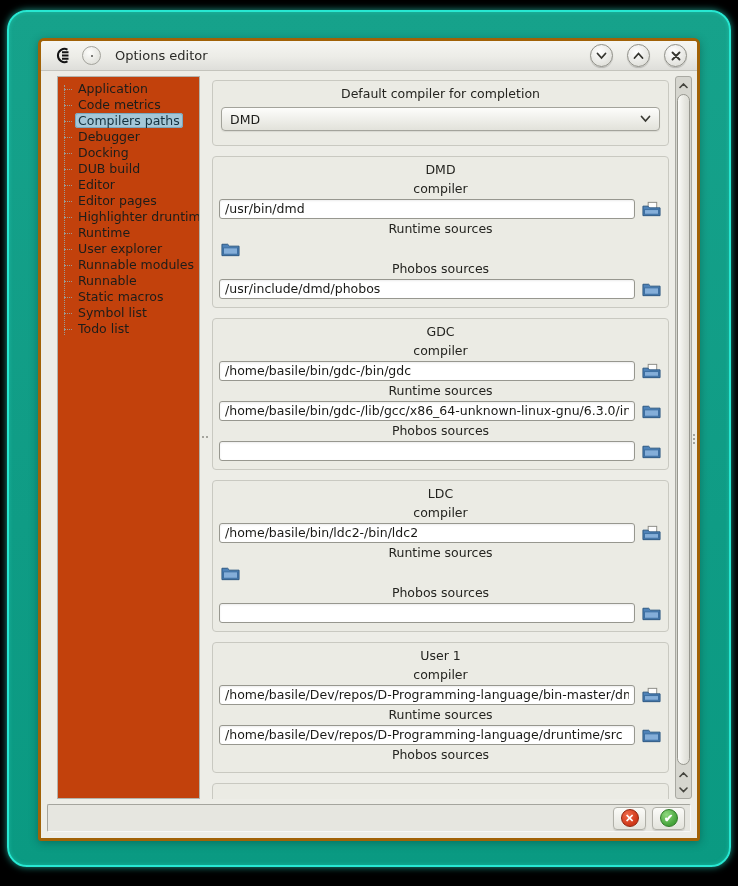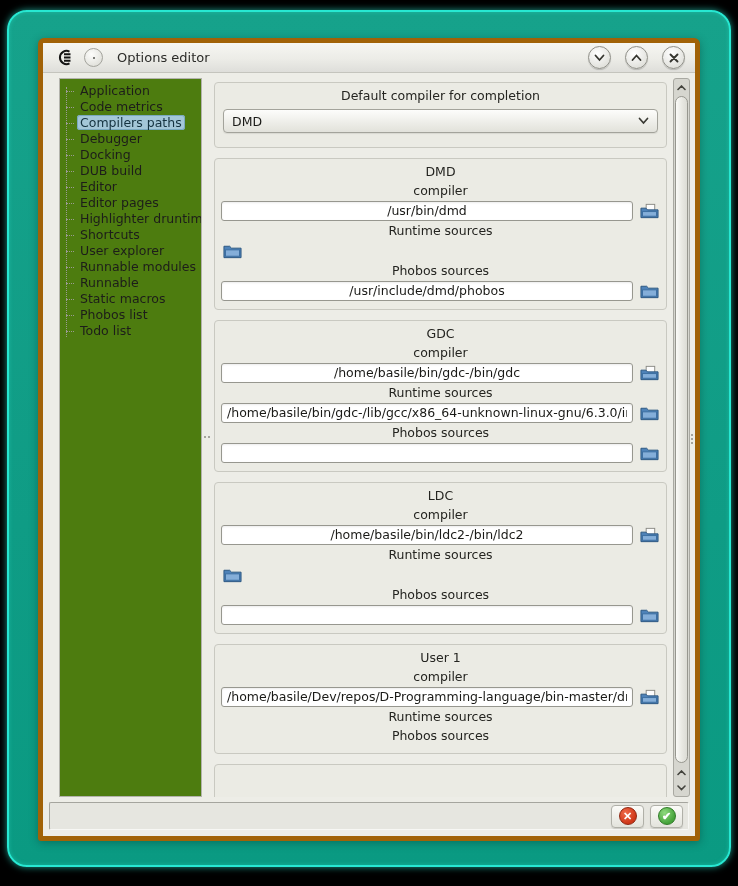--- a/index.html
+++ b/index.html
@@ -16,21 +16,21 @@
     position:absolute; left:7px; top:10px; width:724px; height:857px;
     background:linear-gradient(180deg,#16a28b 0%,#0f9c85 60%,#0a9a82 100%);
     border:2px solid #27e8d2;
     border-radius:20px;
     box-shadow:0 0 7px rgba(45,233,212,.65), inset 0 0 4px rgba(45,233,212,.35);
   }
   
   .window {
     position:absolute; left:38px; top:38px; width:662px; height:803px;
     background:#ededе7; background:#ededE7;
-    border:5px solid #a16207;
+    border:3px solid #a16207;
     border-radius:6px 6px 3px 3px;
     display:flex; flex-direction:column;
     box-shadow:0 2px 8px rgba(0,40,35,.35);
     overflow:hidden;
   }
   .titlebar {
     height:30px; flex:0 0 30px;
     background:linear-gradient(180deg,#f6f6f2 0%,#ecece7 55%,#dededa 100%);
     border-bottom:1px solid #c4c4bd;
     display:flex; align-items:center;
@@ -53,21 +53,21 @@
     border:1px solid #8f8f88;
     display:flex; align-items:center; justify-content:center;
     margin-left:14px;
     box-shadow:0 1px 1px rgba(0,0,0,.18);
   }
   .tb-btn svg { display:block; }
   
   .content { flex:1; display:flex; padding:5px 5px 0 16px; min-height:0; }
   .sidebar {
     width:143px; flex:0 0 143px;
-    background:#4d7c0f;
+    background:#c2410c;
     border:1px solid #b3b3ac;
     padding:4px 2px 4px 0;
     position:relative;
     overflow:hidden;
   }
   .tree-vline {
     position:absolute; left:6px; top:8px; height:250px;
     border-left:1px dotted #9b9b94;
   }
   .tree-item {
@@ -121,21 +121,20 @@
   .field-row { display:flex; align-items:center; gap:5px; height:21px; }
   .path-input {
     flex:1; height:20px;
     border:1px solid #97978f; border-radius:3px;
     background:#fff;
     font-family:"DejaVu Sans","Liberation Sans",sans-serif;
     font-size:12.5px; color:#1a1a17;
     padding:0 5px;
     box-shadow:inset 0 1px 2px rgba(0,0,0,.08);
     min-width:0;
-    text-align:center;
   }
   .icon-btn {
     width:22px; height:20px; flex:0 0 22px;
     background:transparent; border:none;
     display:flex; align-items:center; justify-content:center;
   }
   
   .combo {
     height:24px; margin:4px 2px 6px;
     border:1px solid #a3a39b; border-radius:4px;
@@ -242,26 +241,26 @@
       <div class="tree-vline"></div>
       <div class="tree-item"><span class="tree-label">Application</span></div>
       <div class="tree-item"><span class="tree-label">Code metrics</span></div>
       <div class="tree-item selected"><span class="tree-label">Compilers paths</span></div>
       <div class="tree-item"><span class="tree-label">Debugger</span></div>
       <div class="tree-item"><span class="tree-label">Docking</span></div>
       <div class="tree-item"><span class="tree-label">DUB build</span></div>
       <div class="tree-item"><span class="tree-label">Editor</span></div>
       <div class="tree-item"><span class="tree-label">Editor pages</span></div>
       <div class="tree-item"><span class="tree-label">Highlighter druntime</span></div>
-      <div class="tree-item"><span class="tree-label">Shortcuts</span></div>
+      <div class="tree-item"><span class="tree-label">Runtime</span></div>
       <div class="tree-item"><span class="tree-label">User explorer</span></div>
       <div class="tree-item"><span class="tree-label">Runnable modules</span></div>
       <div class="tree-item"><span class="tree-label">Runnable</span></div>
       <div class="tree-item"><span class="tree-label">Static macros</span></div>
-      <div class="tree-item"><span class="tree-label">Phobos list</span></div>
+      <div class="tree-item"><span class="tree-label">Symbol list</span></div>
       <div class="tree-item"><span class="tree-label">Todo list</span></div>
     </div>
 
     <div class="splitter">
       <div class="dots">
           <i></i>
           <i></i>
         </div>
     </div>
 
@@ -388,20 +387,29 @@
             <input class="path-input" value="/home/basile/Dev/repos/D-Programming-language/bin-master/dmd" style="">
             <button class="icon-btn">
               <svg width="19" height="16" viewBox="0 0 20 16">
                 <rect x="6.5" y="1" width="9" height="8" fill="#fdfdfd" stroke="#8a8a84"></rect>
                 <path d="M1 5 h5.2 l1.8 1.8 h11 v8.2 h-18 z" fill="#4e82b8" stroke="#2a5580"></path>
                 <rect x="2.6" y="8.6" width="14.8" height="4.9" fill="#84aed9" stroke="#3c6ea0"></rect>
               </svg>
             </button>
           </div>
           <div class="field-label">Runtime sources</div>
+          <div class="field-row">
+            <input class="path-input" value="/home/basile/Dev/repos/D-Programming-language/druntime/src" style="">
+            <button class="icon-btn">
+              <svg width="19" height="16" viewBox="0 0 20 16">
+                <path d="M1 3 h6 l2 2 h10 v10 h-18 z" fill="#4e82b8" stroke="#2a5580"></path>
+                <rect x="2.6" y="6.8" width="14.8" height="6.7" fill="#84aed9" stroke="#3c6ea0"></rect>
+              </svg>
+            </button>
+          </div>
           <div class="field-label">Phobos sources</div>
         </div>
 
         <div class="group" style="min-height:150px;">
           
         </div>
 
       </div>
 
       <div class="v-scrollbar">

